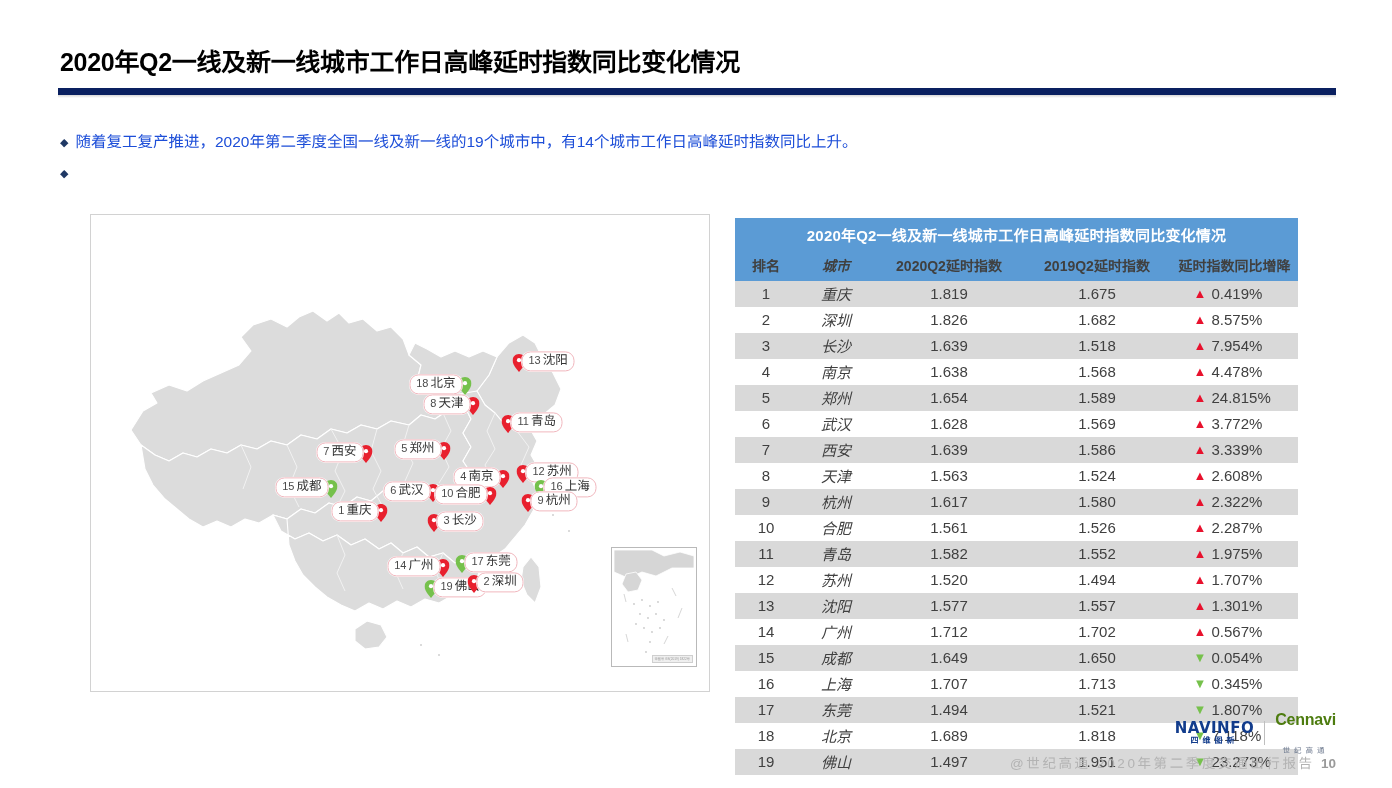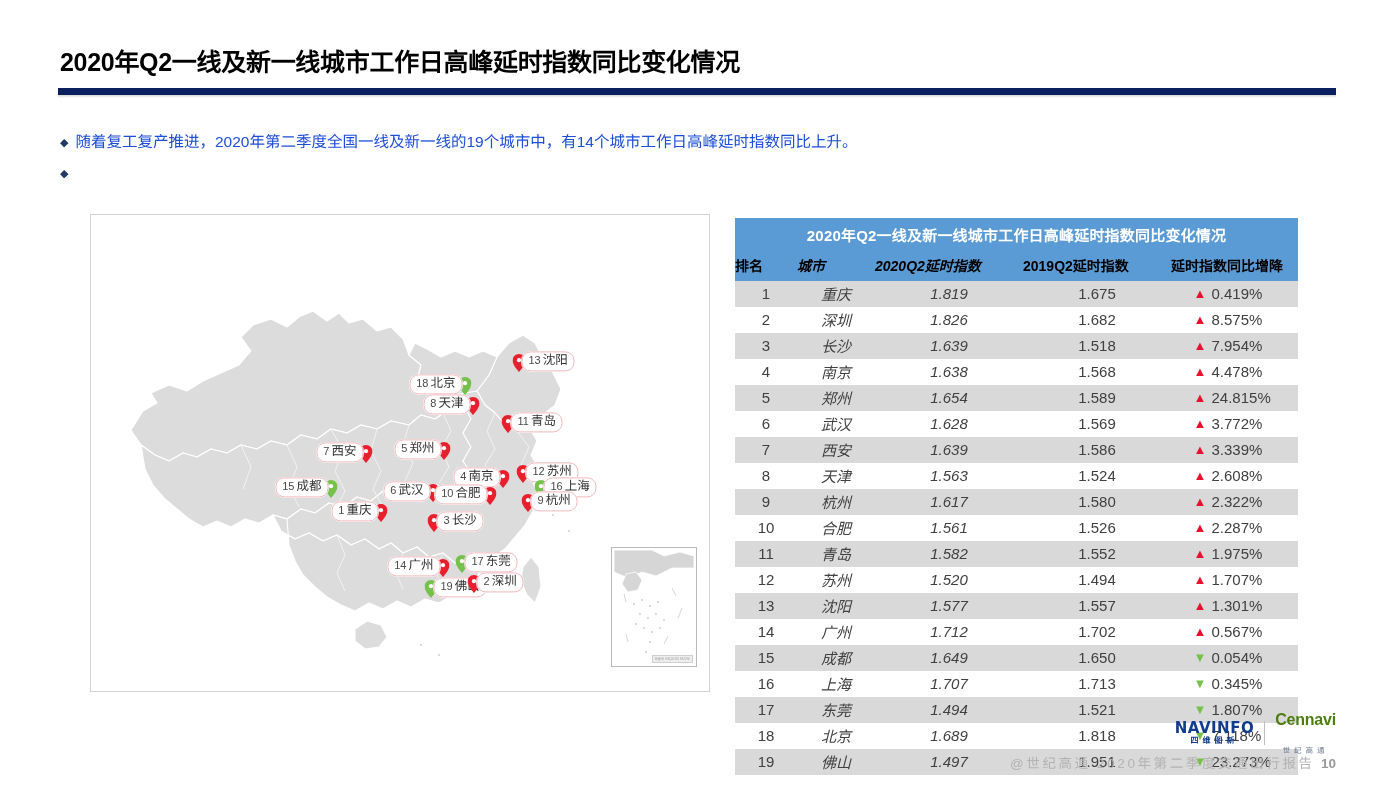--- a/index.html
+++ b/index.html
@@ -74,32 +74,32 @@
   
   .table-wrap{
     position:absolute;left:735px;top:218px;width:563px;
   }
   table.dt{border-collapse:collapse;width:563px;table-layout:fixed;}
   table.dt caption{
     background:#5b9bd5;color:#ffffff;font-weight:bold;font-size:15px;
     padding:6px 0 7px 0;letter-spacing:0.2px;
   }
   table.dt th{
-    background:#5b9bd5;color:#000000;font-weight:bold;font-size:14px;
-    padding:3px 0 6px 0;text-align:left;
+    background:#5b9bd5;color:#404040;font-weight:bold;font-size:14px;
+    padding:3px 0 6px 0;text-align:center;
   }
   table.dt td{
     font-size:15px;color:#404040;text-align:center;
     padding:2px 0 3px 0;height:21px;
   }
   table.dt tbody tr.odd td{background:#d9d9d9;}
   table.dt tbody tr.even td{background:#ffffff;}
   .c-rank{width:62px;}
   .c-city{width:78px;font-style:italic;}
-  .c-v1{width:148px;font-style:italic;}
+  .c-v1{width:148px;}
   .c-v2{width:148px;}
   .c-chg{width:127px;}
   .chg-cell{position:relative;}
   .chg-inner{display:flex;align-items:center;justify-content:center;gap:8px;}
   .arrow{font-size:13px;line-height:1;display:inline-block;width:10px;}
   .arrow.up{color:#e8112d;}
   .arrow.down{color:#76c14c;}
   .chg-val{min-width:64px;text-align:left;}
 
   

